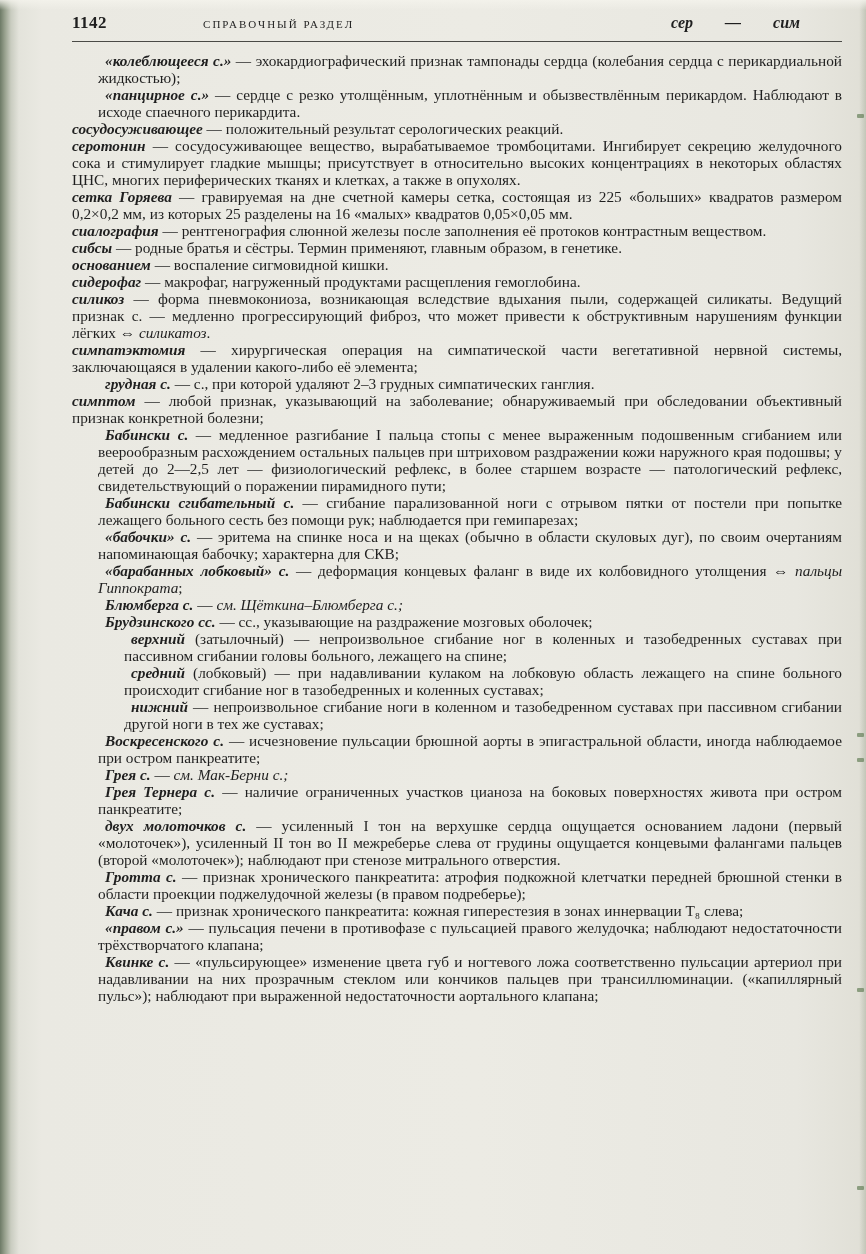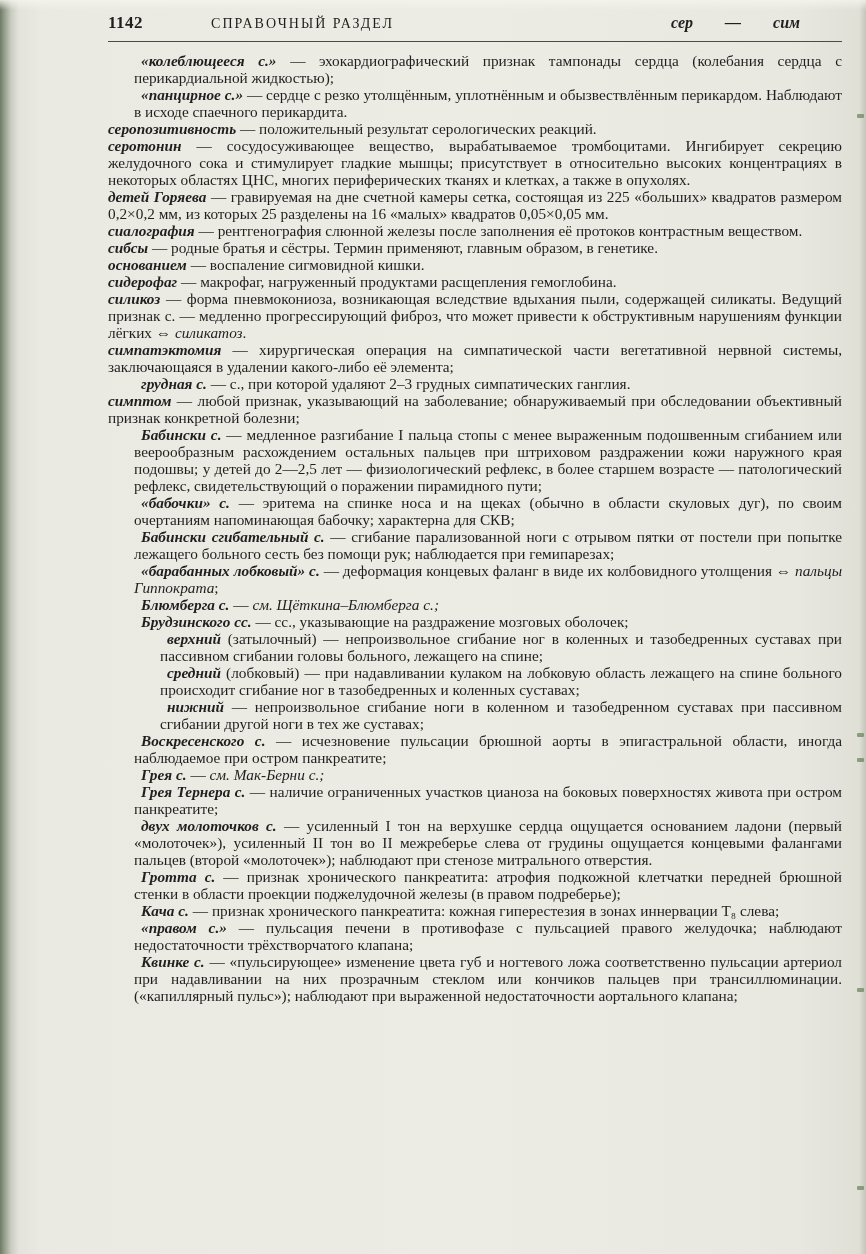--- a/index.html
+++ b/index.html
@@ -11,29 +11,29 @@
     background:
       linear-gradient(180deg, rgba(244,243,236,.85) 0px, rgba(244,243,236,0) 10px),
       linear-gradient(270deg, rgba(140,150,128,.35) 0px, rgba(140,150,128,0) 7px),
       linear-gradient(90deg, #6d7a66 0px, #99a28f 5px, #c9ccc0 11px, #e3e3db 19px, #eae9e2 42px, #ecebe4 55%, #e8e7e0 92%, #e0dfd6 100%);
     font-family:"Liberation Serif","DejaVu Serif",serif;
     color:#1f1f1f;
   }
 
   .page {
     position:relative; width:866px; height:1100px; box-sizing:border-box;
-    padding:12px 24px 0 108px;
+    padding:12px 24px 0 72px;
   }
 
   .page-header {
     display:flex; align-items:baseline;
     font-size:17px; line-height:22px;
   }
   .pnum { font-weight:bold; letter-spacing:.5px; }
-  .ptitle { margin-left:68px; letter-spacing:2px; font-size:14px; }
+  .ptitle { margin-left:96px; letter-spacing:2px; font-size:11px; }
   .prange {
     margin-left:auto; margin-right:42px;
     font-weight:bold; font-style:italic; font-size:16px;
     display:flex; gap:32px;
   }
 
   .rule { border-top:1.6px solid #4a4a46; margin-top:6px; }
 
   .entries {
     margin-top:10px;
@@ -72,34 +72,34 @@
         <span>—</span>
         <span>сим</span>
       </span>
     </header>
 
     <div class="rule"></div>
 
     <main class="entries">
         <p class="entry e1"><span class="seg-term">«колеблющееся с.»</span><span class="seg-plain"> — эхокардиографический признак тампонады сердца (колебания сердца с перикардиальной жидкостью);</span></p>
         <p class="entry e1"><span class="seg-term">«панцирное с.»</span><span class="seg-plain"> — сердце с резко утолщённым, уплотнённым и обызвествлённым перикардом. Наблюдают в исходе спаечного перикардита.</span></p>
-        <p class="entry e0"><span class="seg-term">серопозитивность</span><span class="seg-plain"> — положительный результат серологических реакций.</span></p>
+        <p class="entry e0"><span class="seg-term">сосудосуживающее</span><span class="seg-plain"> — положительный результат серологических реакций.</span></p>
         <p class="entry e0"><span class="seg-term">серотонин</span><span class="seg-plain"> — сосудосуживающее вещество, вырабатываемое тромбоцитами. Ингибирует секрецию желудочного сока и стимулирует гладкие мышцы; присутствует в относительно высоких концентрациях в некоторых областях ЦНС, многих периферических тканях и клетках, а также в опухолях.</span></p>
-        <p class="entry e0"><span class="seg-term">детей Горяева</span><span class="seg-plain"> — гравируемая на дне счетной камеры сетка, состоящая из 225 «больших» квадратов размером 0,2×0,2 мм, из которых 25 разделены на 16 «малых» квадратов 0,05×0,05 мм.</span></p>
+        <p class="entry e0"><span class="seg-term">сетка Горяева</span><span class="seg-plain"> — гравируемая на дне счетной камеры сетка, состоящая из 225 «больших» квадратов размером 0,2×0,2 мм, из которых 25 разделены на 16 «малых» квадратов 0,05×0,05 мм.</span></p>
         <p class="entry e0"><span class="seg-term">сиалография</span><span class="seg-plain"> — рентгенография слюнной железы после заполнения её протоков контрастным веществом.</span></p>
         <p class="entry e0"><span class="seg-term">сибсы</span><span class="seg-plain"> — родные братья и сёстры. Термин применяют, главным образом, в генетике.</span></p>
         <p class="entry e0"><span class="seg-term">основанием</span><span class="seg-plain"> — воспаление сигмовидной кишки.</span></p>
         <p class="entry e0"><span class="seg-term">сидерофаг</span><span class="seg-plain"> — макрофаг, нагруженный продуктами расщепления гемоглобина.</span></p>
         <p class="entry e0"><span class="seg-term">силикоз</span><span class="seg-plain"> — форма пневмокониоза, возникающая вследствие вдыхания пыли, содержащей силикаты. Ведущий признак с. — медленно прогрессирующий фиброз, что может привести к обструктивным нарушениям функции лёгких ⇔ </span><span class="seg-ital">силикатоз</span><span class="seg-plain">.</span></p>
         <p class="entry e0"><span class="seg-term">симпатэктомия</span><span class="seg-plain"> — хирургическая операция на симпатической части вегетативной нервной системы, заключающаяся в удалении какого-либо её элемента;</span></p>
         <p class="entry e1"><span class="seg-term">грудная с.</span><span class="seg-plain"> — с., при которой удаляют 2–3 грудных симпатических ганглия.</span></p>
         <p class="entry e0"><span class="seg-term">симптом</span><span class="seg-plain"> — любой признак, указывающий на заболевание; обнаруживаемый при обследовании объективный признак конкретной болезни;</span></p>
         <p class="entry e1"><span class="seg-term">Бабински с.</span><span class="seg-plain"> — медленное разгибание I пальца стопы с менее выраженным подошвенным сгибанием или веерообразным расхождением остальных пальцев при штриховом раздражении кожи наружного края подошвы; у детей до 2—2,5 лет — физиологический рефлекс, в более старшем возрасте — патологический рефлекс, свидетельствующий о поражении пирамидного пути;</span></p>
+        <p class="entry e1"><span class="seg-term">Бабински сгибательный с.</span><span class="seg-plain"> — сгибание парализованной ноги с отрывом пятки от постели при попытке лежащего больного сесть без помощи рук; наблюдается при гемипарезах;</span></p>
         <p class="entry e1"><span class="seg-term">«бабочки» с.</span><span class="seg-plain"> — эритема на спинке носа и на щеках (обычно в области скуловых дуг), по своим очертаниям напоминающая бабочку; характерна для СКВ;</span></p>
-        <p class="entry e1"><span class="seg-term">Бабински сгибательный с.</span><span class="seg-plain"> — сгибание парализованной ноги с отрывом пятки от постели при попытке лежащего больного сесть без помощи рук; наблюдается при гемипарезах;</span></p>
         <p class="entry e1"><span class="seg-term">«барабанных лобковый» с.</span><span class="seg-plain"> — деформация концевых фаланг в виде их колбовидного утолщения ⇔ </span><span class="seg-ital">пальцы Гиппократа</span><span class="seg-plain">;</span></p>
         <p class="entry e1"><span class="seg-term">Блюмберга с.</span><span class="seg-plain"> — </span><span class="seg-ital">см. Щёткина–Блюмберга с.;</span></p>
         <p class="entry e1"><span class="seg-term">Брудзинского сс.</span><span class="seg-plain"> — сс., указывающие на раздражение мозговых оболочек;</span></p>
         <p class="entry e2"><span class="seg-term">верхний</span><span class="seg-plain"> (затылочный) — непроизвольное сгибание ног в коленных и тазобедренных суставах при пассивном сгибании головы больного, лежащего на спине;</span></p>
         <p class="entry e2"><span class="seg-term">средний</span><span class="seg-plain"> (лобковый) — при надавливании кулаком на лобковую область лежащего на спине больного происходит сгибание ног в тазобедренных и коленных суставах;</span></p>
         <p class="entry e2"><span class="seg-term">нижний</span><span class="seg-plain"> — непроизвольное сгибание ноги в коленном и тазобедренном суставах при пассивном сгибании другой ноги в тех же суставах;</span></p>
         <p class="entry e1"><span class="seg-term">Воскресенского с.</span><span class="seg-plain"> — исчезновение пульсации брюшной аорты в эпигастральной области, иногда наблюдаемое при остром панкреатите;</span></p>
         <p class="entry e1"><span class="seg-term">Грея с.</span><span class="seg-plain"> — </span><span class="seg-ital">см. Мак-Берни с.;</span></p>
         <p class="entry e1"><span class="seg-term">Грея Тернера с.</span><span class="seg-plain"> — наличие ограниченных участков цианоза на боковых поверхностях живота при остром панкреатите;</span></p>
         <p class="entry e1"><span class="seg-term">двух молоточков с.</span><span class="seg-plain"> — усиленный I тон на верхушке сердца ощущается основанием ладони (первый «молоточек»), усиленный II тон во II межреберье слева от грудины ощущается концевыми фалангами пальцев (второй «молоточек»); наблюдают при стенозе митрального отверстия.</span></p>

